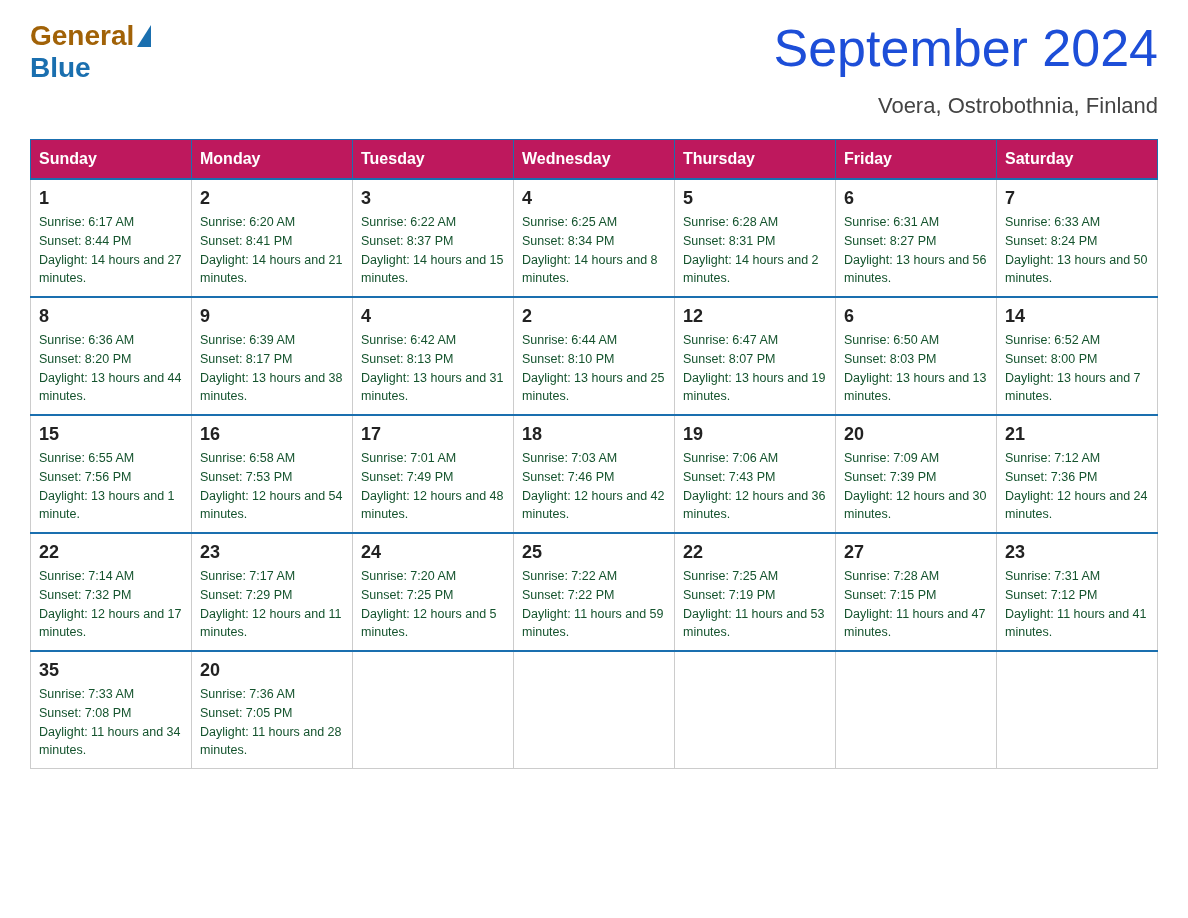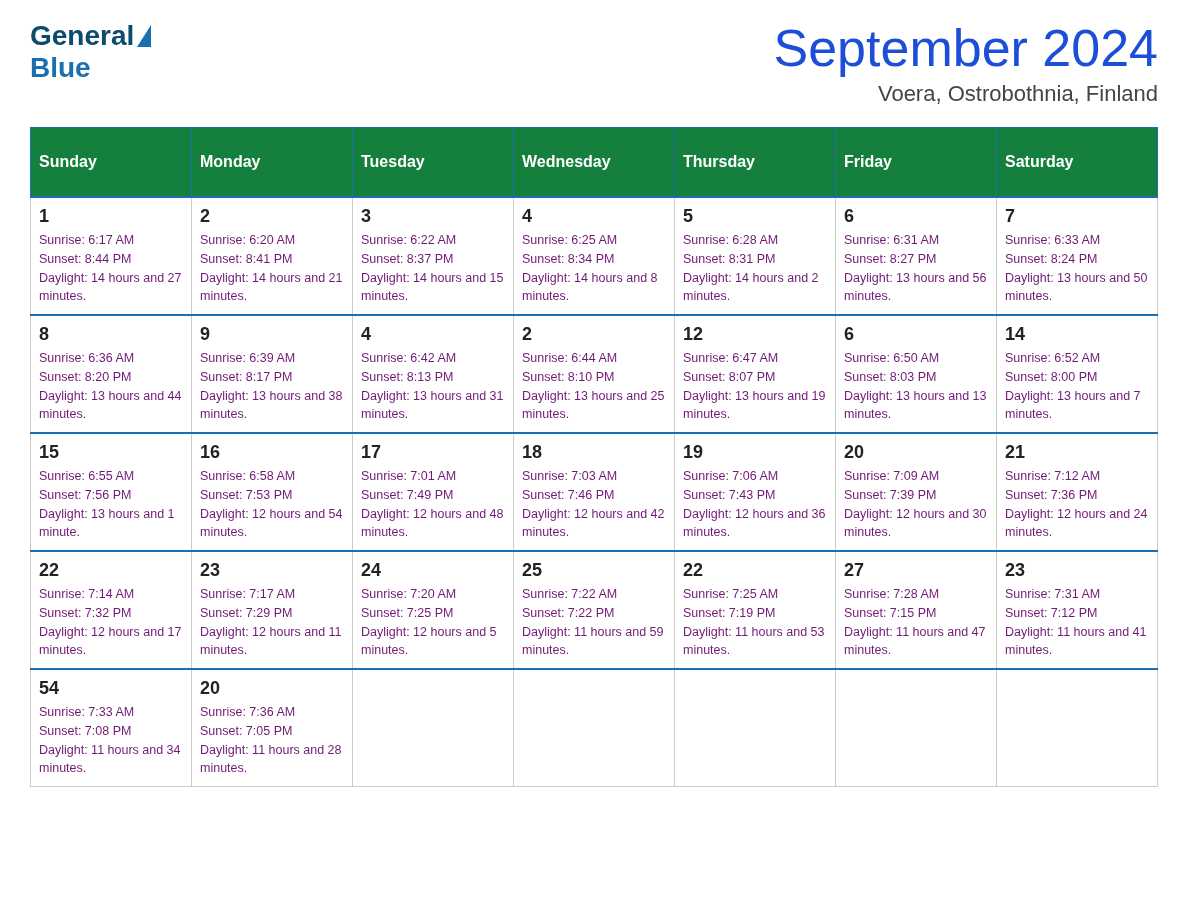--- a/index.html
+++ b/index.html
@@ -22,21 +22,21 @@
       align-items: flex-start;
     }
     .logo-text {
       display: flex;
       align-items: center;
       font-size: 28px;
       font-weight: bold;
       color: #333;
     }
     .logo-general {
-      color: #0c4a6e;
+      color: #a16207;
       text-align: center;
     }
     .logo-triangle {
       display: inline-block;
       width: 0;
       height: 0;
       border-left: 14px solid transparent;
       border-right: 0px solid transparent;
       border-bottom: 22px solid #1a6faf;
       margin-left: 3px;
@@ -52,33 +52,33 @@
     }
     .month-title {
       font-size: 52px;
       font-weight: normal;
       color: #1d4ed8;
       line-height: 1.1;
     }
     .location-title {
       font-size: 22px;
       color: #444;
-      margin-top: 4px;
+      margin-top: 16px;
     }
     .calendar-table {
       width: 100%;
       border-collapse: collapse;
       table-layout: fixed;
     }
     .calendar-table thead tr th {
-      background-color: #15803d;
+      background-color: #be185d;
       color: #fff;
       font-size: 16px;
       font-weight: bold;
-      padding: 25px 8px;
+      padding: 10px 8px;
       text-align: left;
       border: 1px solid #1a6faf;
     }
     .calendar-table tbody tr td {
       vertical-align: top;
       padding: 8px 8px;
       font-size: 13px;
       color: #222;
       border: 1px solid #ccc;
       border-top: 2px solid #1a6faf;
@@ -87,21 +87,21 @@
     }
     .day-number {
       font-size: 18px;
       font-weight: bold;
       color: #222;
       display: block;
       margin-bottom: 4px;
     }
     .day-info {
       font-size: 12.5px;
-      color: #701a75;
+      color: #14532d;
       line-height: 1.5;
     }
     .empty-cell {
       border: 1px solid #ccc;
       border-top: 2px solid #1a6faf;
     }
     .last-row td {
       border-bottom: 2px solid #1a6faf;
     }
   </style>
@@ -250,21 +250,21 @@
           <span class="day-number">27</span>
           <div class="day-info">Sunrise: 7:28 AM<br>Sunset: 7:15 PM<br>Daylight: 11 hours and 47 minutes.</div>
         </td>
         <td>
           <span class="day-number">23</span>
           <div class="day-info">Sunrise: 7:31 AM<br>Sunset: 7:12 PM<br>Daylight: 11 hours and 41 minutes.</div>
         </td>
       </tr>
       <tr class="last-row">
         <td>
-          <span class="day-number">54</span>
+          <span class="day-number">35</span>
           <div class="day-info">Sunrise: 7:33 AM<br>Sunset: 7:08 PM<br>Daylight: 11 hours and 34 minutes.</div>
         </td>
         <td>
           <span class="day-number">20</span>
           <div class="day-info">Sunrise: 7:36 AM<br>Sunset: 7:05 PM<br>Daylight: 11 hours and 28 minutes.</div>
         </td>
         <td class="empty-cell"></td>
         <td class="empty-cell"></td>
         <td class="empty-cell"></td>
         <td class="empty-cell"></td>

